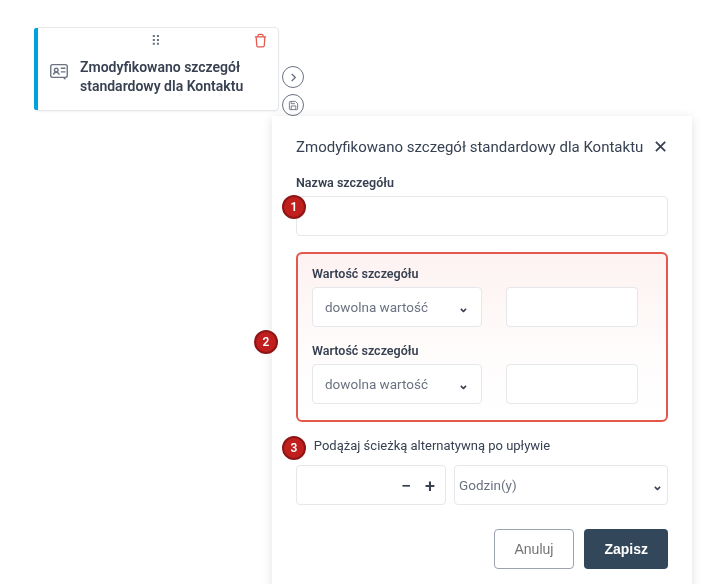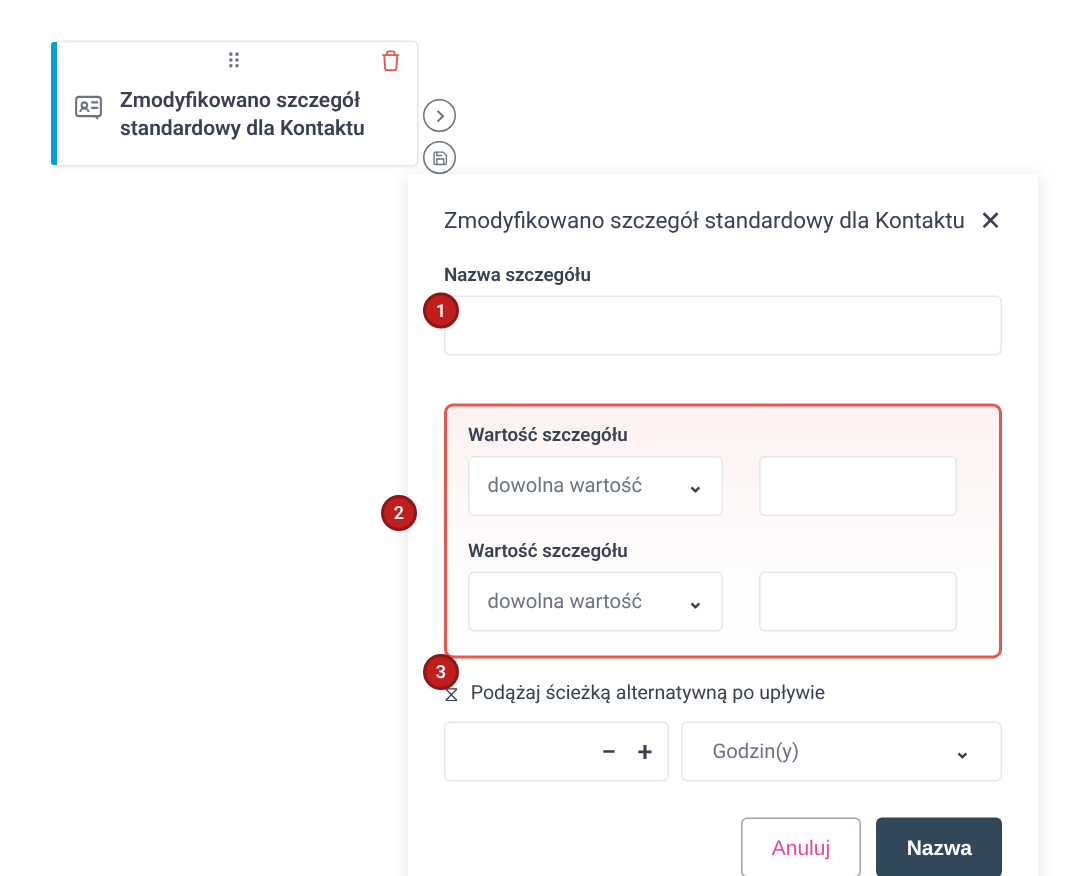--- a/index.html
+++ b/index.html
@@ -20,40 +20,40 @@
 
 
 .panel { position: absolute; top: 116px; left: 272px; width: 420px; background: #fff; box-shadow: 0 2px 10px rgba(0,0,0,0.12); padding: 20px 24px 22px 24px; }
 .panel-header { display: flex; justify-content: space-between; align-items: center; margin-bottom: 18px; }
 .panel-title { font-size: 15px; color: #374151; font-weight: 400; }
 .close-x { font-size: 18px; color: #374151; cursor: pointer; }
 
 .label { font-size: 12.5px; font-weight: 600; color: #374151; margin-bottom: 6px; display: block; }
 .input { width: 100%; height: 40px; border: 1px solid #e5e7eb; border-radius: 4px; padding: 0 12px; font-size: 14px; background: #fff; }
 
-.field1 { position: relative; margin-bottom: 32px; }
+.field1 { position: relative; margin-bottom: 16px; }
 
 .highlight-box { border: 2px solid #e4584c; border-radius: 6px; padding: 12px 28px 16px 14px; margin-bottom: 16px; position: relative; background: linear-gradient(to bottom, rgba(228,88,76,0.08), rgba(228,88,76,0.02) 60%, transparent); }
 .row { display: flex; gap: 24px; margin-top: 6px; }
 .select-like { flex: 0 0 170px; height: 40px; border: 1px solid #e5e7eb; border-radius: 4px; display: flex; align-items: center; justify-content: space-between; padding: 0 12px; font-size: 13.5px; color: #6b7280; background: #fff; }
 .value-input { flex: 1; height: 40px; border: 1px solid #e5e7eb; border-radius: 4px; background: #fff; }
 .chev { font-size: 13px; color: #374151; font-weight: 700; }
 .section2 { margin-top: 16px; }
 
 .alt-path { display: flex; align-items: flex-start; gap: 8px; font-size: 13px; color: #374151; margin-bottom: 10px; }
 .hourglass { font-size: 14px; color: #374151; }
 
 .time-row { display: flex; gap: 8px; align-items: center; position: relative; }
 .num-input { flex: 0 0 150px; height: 40px; border: 1px solid #e5e7eb; border-radius: 4px; display: flex; align-items: center; justify-content: flex-end; padding: 0 10px; background: #fff; gap: 14px; }
 .pm-btn { font-size: 18px; color: #374151; font-weight: 500; cursor: pointer; user-select: none; }
-.unit-select { flex: 1; height: 40px; border: 1px solid #e5e7eb; border-radius: 4px; display: flex; align-items: center; justify-content: space-between; padding: 0 20px; font-size: 13.5px; color: #6b7280; background: #fff; }
+.unit-select { flex: 1; height: 40px; border: 1px solid #e5e7eb; border-radius: 4px; display: flex; align-items: center; justify-content: space-between; padding: 0 4px; font-size: 13.5px; color: #6b7280; background: #fff; }
 
 .footer { display: flex; justify-content: flex-end; gap: 10px; margin-top: 24px; }
 .btn { height: 40px; padding: 0 20px; border-radius: 4px; font-size: 14px; font-weight: 500; cursor: pointer; }
-.btn-cancel { background: #fff; border: 1px solid #9ca3af; color: #ec4899; }
+.btn-cancel { background: #fff; border: 1px solid #9ca3af; color: #737373; }
 .btn-save { background: #33475b; border: none; color: #fff; font-weight: 600; }
 
 
 .badge { position: absolute; width: 24px; height: 24px; background: #c11e1e; border: 2px solid #8e1515; border-radius: 50%; color: #fff; font-size: 12px; font-weight: 600; display: flex; align-items: center; justify-content: center; z-index: 10; }
 .b1 { top: 195px; left: 282px; }
 .b2 { top: 330px; left: 254px; }
 .b3 { top: 436px; left: 282px; }
 </style>
 </head>
 <body>
@@ -139,19 +139,19 @@
       <span class="pm-btn">+</span>
     </div>
     <div class="unit-select">
       <span>Godzin(y)</span>
       <span class="chev">⌄</span>
     </div>
   </div>
 
   <div class="footer">
     <button class="btn btn-cancel">Anuluj</button>
-    <button class="btn btn-save">Nazwa</button>
+    <button class="btn btn-save">Zapisz</button>
   </div>
 </div>
 
 <div class="badge b1">1</div>
 <div class="badge b2">2</div>
 <div class="badge b3">3</div>
 
 </body></html>

